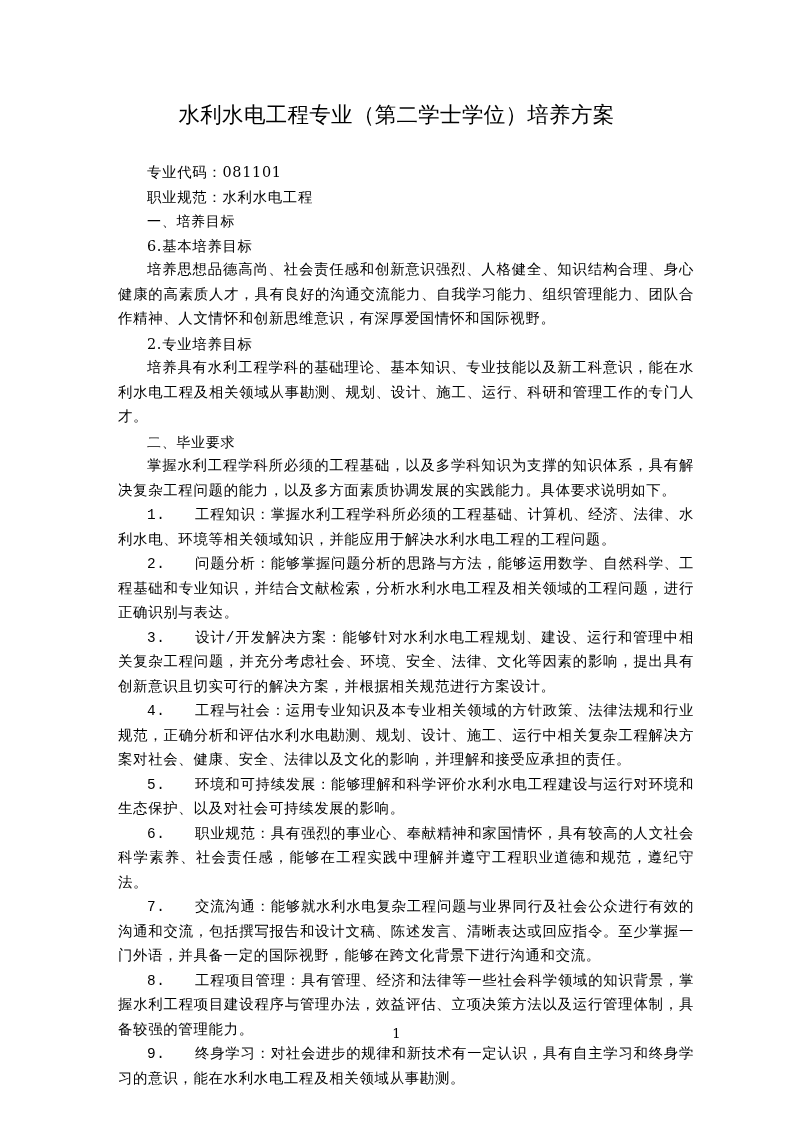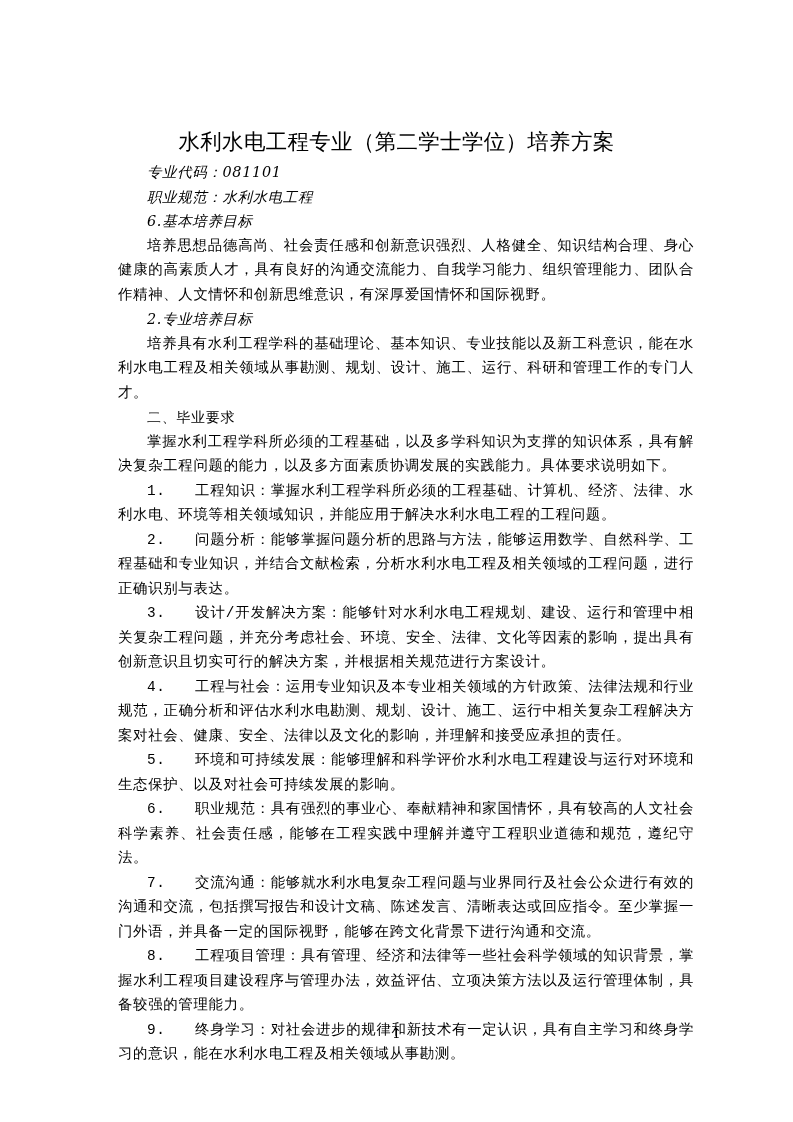--- a/index.html
+++ b/index.html
@@ -1,38 +1,39 @@
 <!DOCTYPE html>
 <html><head>
 <meta charset="utf-8">
 <style>
   html, body { margin: 0; padding: 0; background: #ffffff; }
   body { width: 793px; height: 1122px; position: relative; overflow: hidden;
          font-family: "DejaVu Serif", "Liberation Serif", serif; color: #000; }
   .page { position: absolute; left: 0; top: 0; width: 793px; height: 1122px; background: #fff; }
-  .title { position: absolute; top: 127px; left: 0; width: 793px; text-align: center;
+  .title { position: absolute; top: 100px; left: 0; width: 793px; text-align: center;
            font-family: Liberation Serif, serif; font-size: 21.5px; letter-spacing: 0.3px; }
   .content { position: absolute; left: 118px; top: 160px; width: 576px; }
   .line { font-size: 14.4px; line-height: 24.5px; letter-spacing: 0.7px; margin: 0; text-align: justify; }
   .indent { text-indent: 29px; font-family: Liberation Mono, monospace; }
   .heading { font-family: "DejaVu Sans", "Liberation Sans", sans-serif; font-size: 14px; padding-left: 29px; }
-  .meta { padding-left: 29px; font-style: italic; }
+  .meta { padding-left: 29px; }
   .num { display: inline-block; width: 48px; text-indent: 0; }
   .pagenum { position: absolute; top: 1026px; left: 0; width: 793px; text-align: center; font-size: 13px; }
 </style>
 </head>
 <body>
 
 <div class="page">
   <div class="title">水利水电工程专业（第二学士学位）培养方案</div>
 
   <div class="content">
     <p class="line meta">专业代码：081101</p>
     <p class="line meta">职业规范：水利水电工程</p>
 
+    <p class="line heading">一、培养目标</p>
     <p class="line meta">6.基本培养目标</p>
     <p class="line indent">培养思想品德高尚、社会责任感和创新意识强烈、人格健全、知识结构合理、身心健康的高素质人才，具有良好的沟通交流能力、自我学习能力、组织管理能力、团队合作精神、人文情怀和创新思维意识，有深厚爱国情怀和国际视野。</p>
     <p class="line meta">2.专业培养目标</p>
     <p class="line indent">培养具有水利工程学科的基础理论、基本知识、专业技能以及新工科意识，能在水利水电工程及相关领域从事勘测、规划、设计、施工、运行、科研和管理工作的专门人才。</p>
 
     <p class="line heading">二、毕业要求</p>
     <p class="line indent">掌握水利工程学科所必须的工程基础，以及多学科知识为支撑的知识体系，具有解决复杂工程问题的能力，以及多方面素质协调发展的实践能力。具体要求说明如下。</p>
 
     <p class="line indent"><span class="num">1.</span><span>工程知识：掌握水利工程学科所必须的工程基础、计算机、经济、法律、水利水电、环境等相关领域知识，并能应用于解决水利水电工程的工程问题。</span></p>
     <p class="line indent"><span class="num">2.</span><span>问题分析：能够掌握问题分析的思路与方法，能够运用数学、自然科学、工程基础和专业知识，并结合文献检索，分析水利水电工程及相关领域的工程问题，进行正确识别与表达。</span></p>

